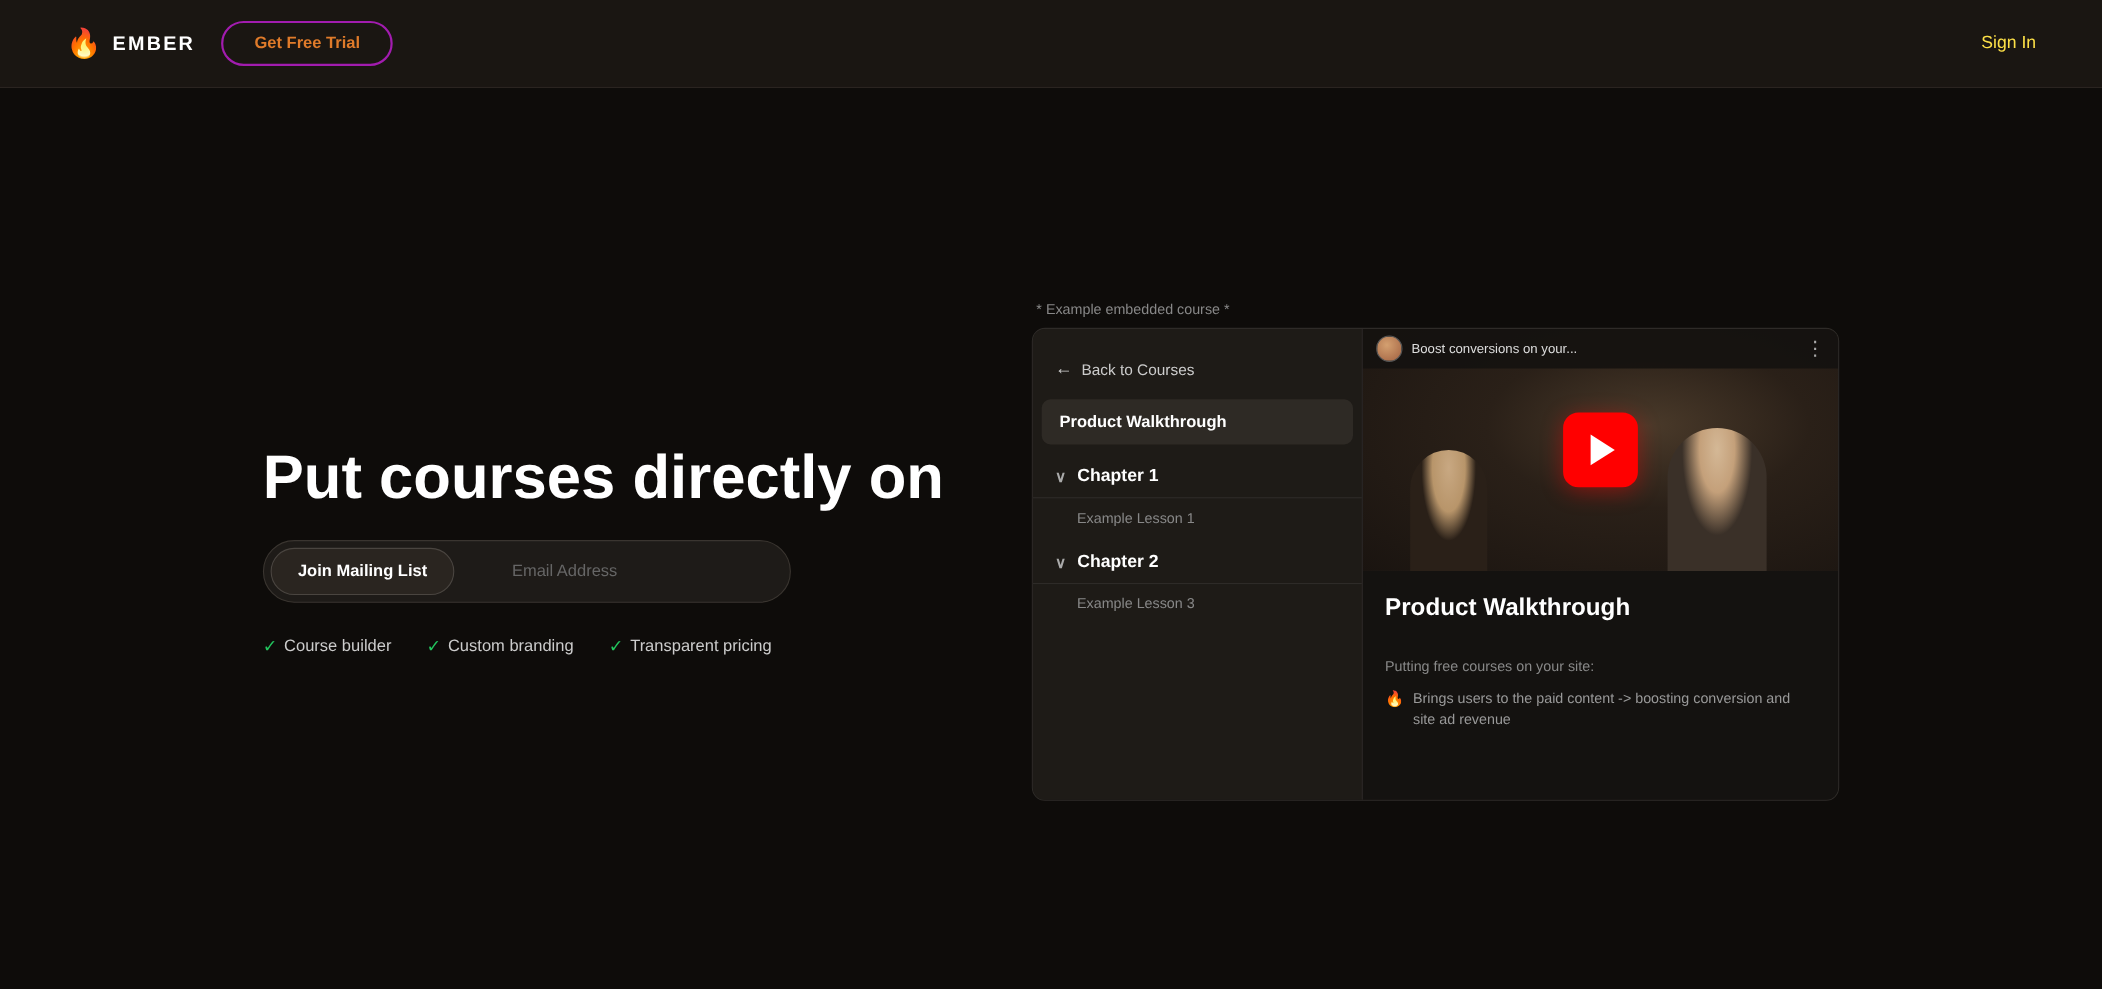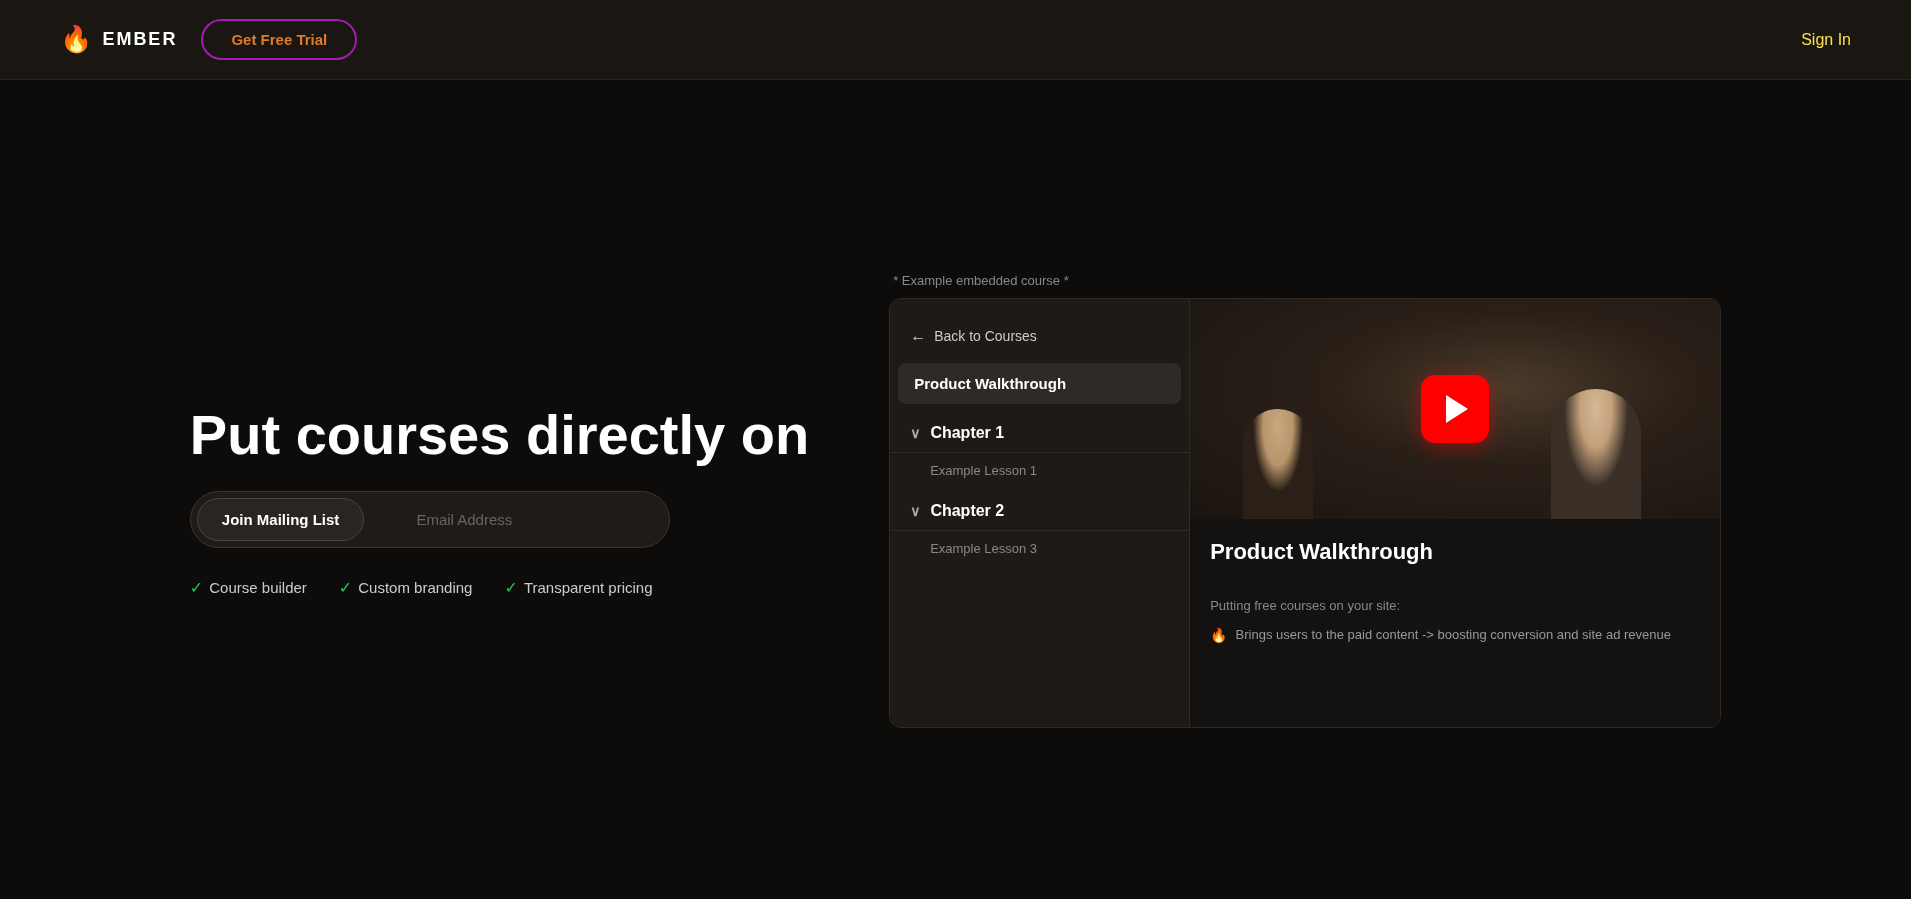--- a/index.html
+++ b/index.html
@@ -135,21 +135,21 @@
       color: #ccc;
     }
     .check-icon {
       color: #22c55e;
       font-size: 16px;
     }
 
     
     .demo-right {
       flex: 0 0 auto;
-      width: 832px;
+      width: 734px;
     }
     .example-label {
       text-align: left;
       font-size: 13px;
       color: #888;
       margin-bottom: 10px;
       margin-left: 4px;
     }
     .demo-container {
       display: flex;
@@ -404,20 +404,25 @@
           </div>
           <div class="lesson-item">Example Lesson 3</div>
         </div>
       </div>
 
       <div class="video-panel">
         <div class="video-thumb">
           <div class="scene-bg"></div>
           <div class="scene-person-1"></div>
           <div class="scene-person-2"></div>
+          <div class="video-top-bar">
+            <div class="avatar-small"></div>
+            <span class="video-title-bar-text">Boost conversions on your...</span>
+            <span class="video-more-btn">⋮</span>
+          </div>
           <div class="play-btn-wrapper">
             <div class="play-btn">
               <div class="play-triangle"></div>
             </div>
           </div>
         </div>
 
         <div class="video-info">
           <div class="video-info-title">Product Walkthrough</div>
           <div class="video-info-sub">Putting free courses on your site:</div>

